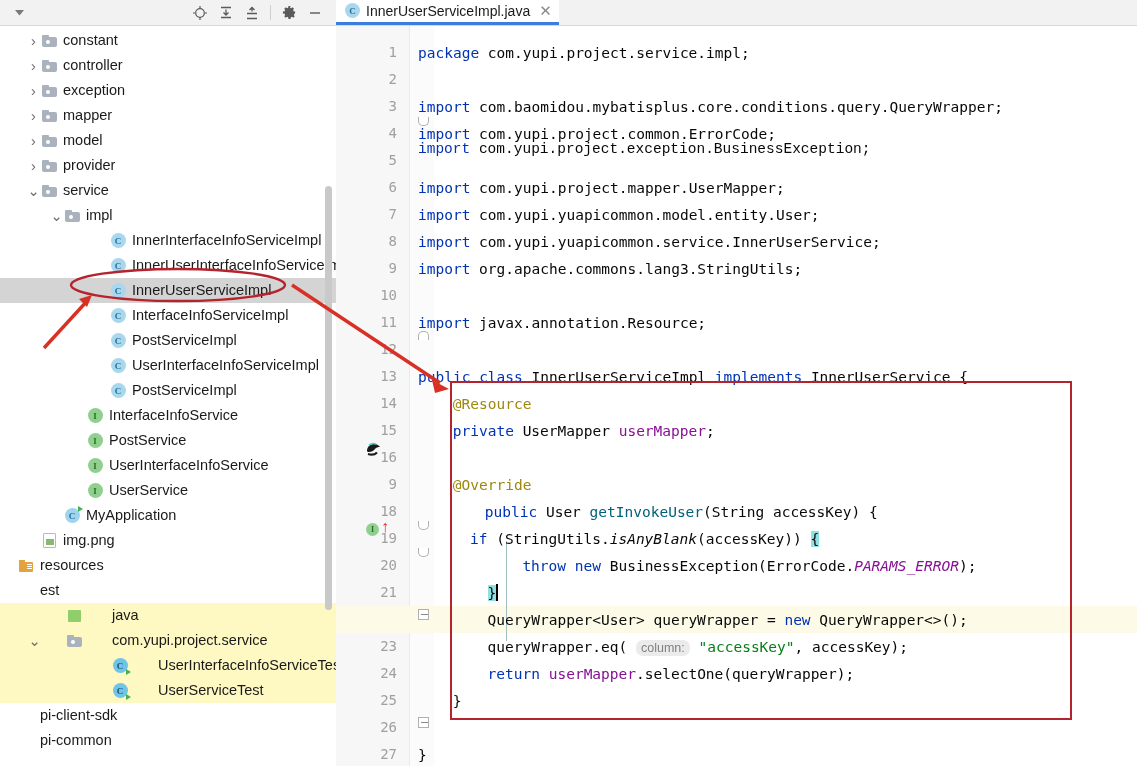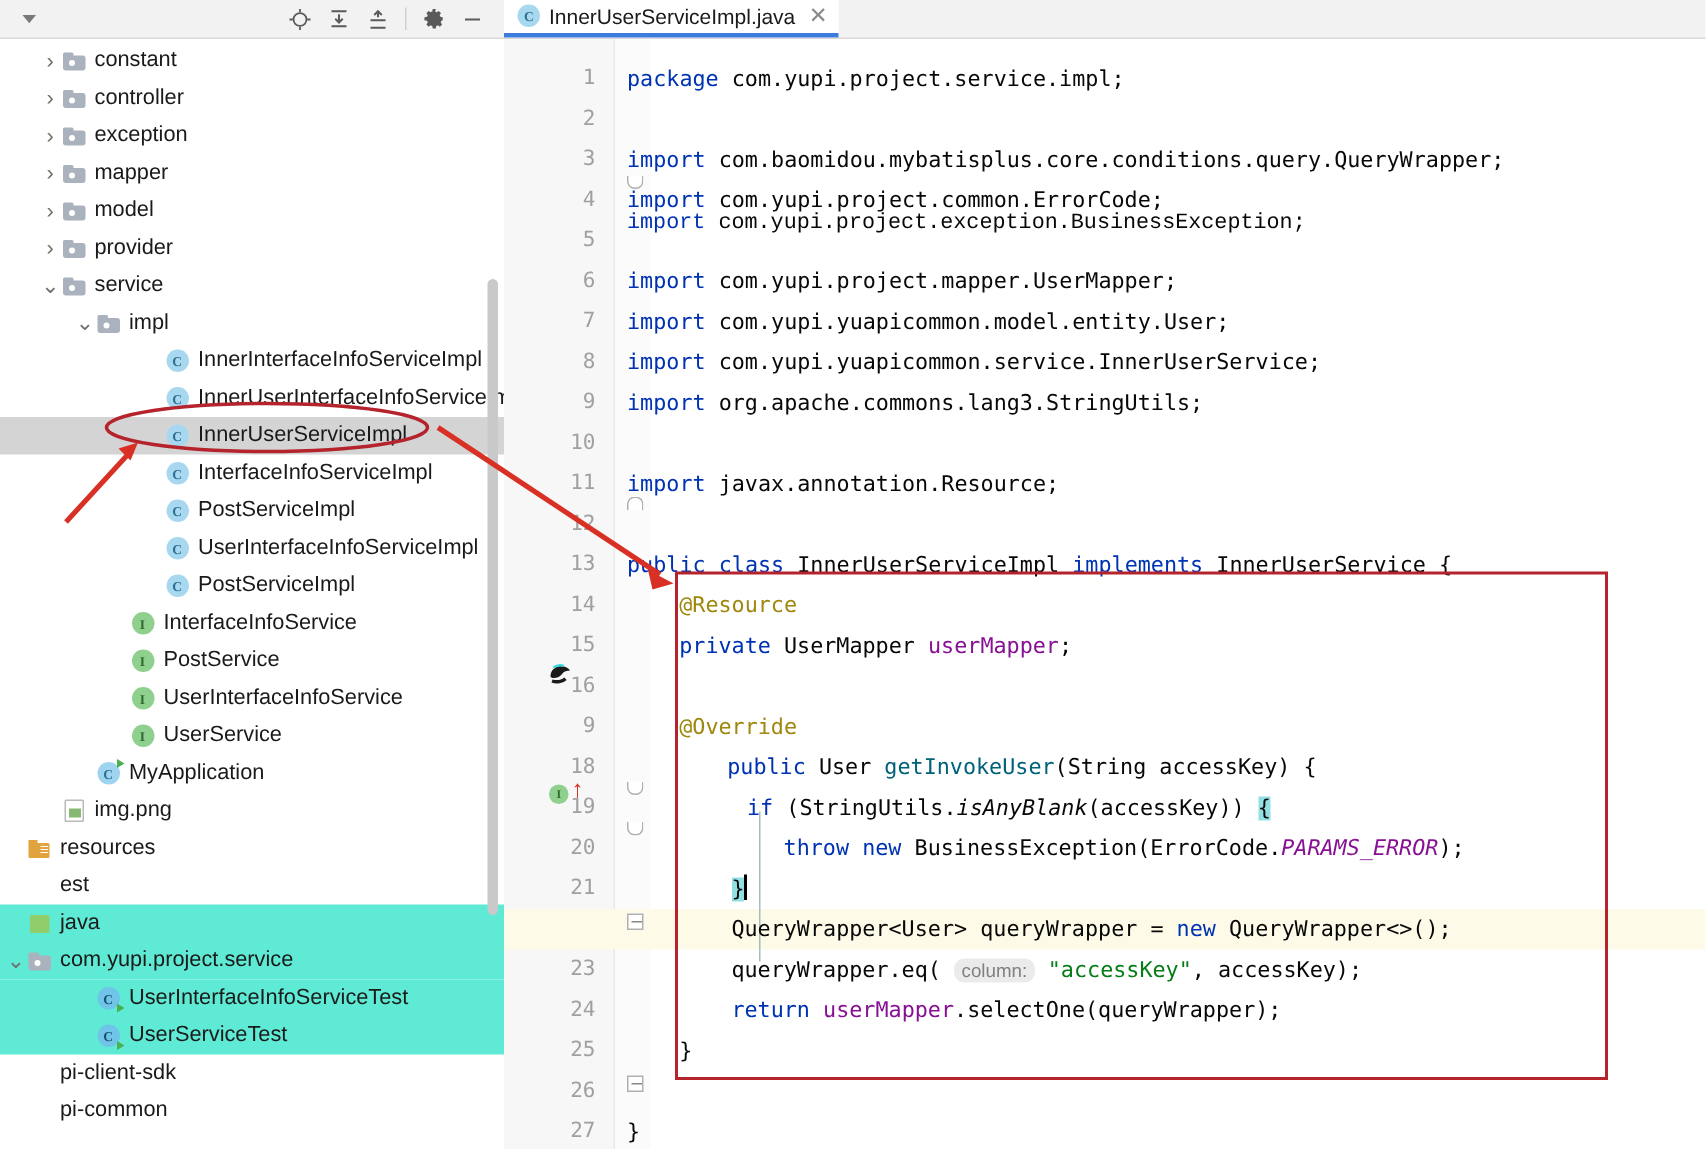--- a/index.html
+++ b/index.html
@@ -19,21 +19,21 @@
   #tool-header .spacer { flex: 1 1 auto; }
   .tb-icon { width: 26px; height: 22px; display: flex; align-items: center; justify-content: center; color: #5a5a5a; }
   .tb-sep { width: 1px; height: 15px; background: #cfcfcf; margin: 0 5px; }
 
   #tree { position: relative; height: 740px; overflow: hidden; padding-top: 2px; }
   .row {
     height: 25px; display: flex; align-items: center; white-space: nowrap;
     font-size: 14.5px; color: #1a1a1a; position: relative;
   }
   .row.sel { background: #d4d4d4; }
-  .row.green { background: #5eead4; }
+  .row.green { background: #fef9c3; gap: 24px; }
   .row.yellow { background: #fdfae3; }
   .twisty { width: 13px; height: 13px; display:inline-flex; align-items:center; justify-content:center; color:#6e6e6e; flex:0 0 13px; }
   .ico { width: 18px; height: 18px; display:inline-flex; align-items:center; justify-content:center; flex:0 0 18px; margin-right: 5px; }
   .lbl { line-height: 1; }
 
   
   .folder-ic { position: relative; width: 15px; height: 12px; }
   .folder-ic .body { position:absolute; left:0; top:2px; width:15px; height:10px; background:#aab2bd; border-radius:1px 2px 2px 2px; }
   .folder-ic .tab  { position:absolute; left:0; top:0px;  width:7px; height:3px; background:#aab2bd; border-radius:1px 1px 0 0; }
   .folder-ic .dot  { position:absolute; left:4px; top:5px; width:4px; height:4px; background:#ffffff; border-radius:50%; }
@@ -511,21 +511,21 @@
         <div class="codeline" style="top: 149px; left: 82px;"><span class="kw">import</span> com.yupi.project.mapper.UserMapper;</div>
         <div class="codeline" style="top: 176px; left: 82px;"><span class="kw">import</span> com.yupi.yuapicommon.model.entity.User;</div>
         <div class="codeline" style="top: 203px; left: 82px;"><span class="kw">import</span> com.yupi.yuapicommon.service.InnerUserService;</div>
         <div class="codeline" style="top: 230px; left: 82px;"><span class="kw">import</span> org.apache.commons.lang3.StringUtils;</div>
         <div class="codeline" style="top: 284px; left: 82px;"><span class="kw">import</span> javax.annotation.Resource;</div>
         <div class="codeline" style="top: 338px; left: 82px;"><span class="kw">public</span> <span class="kw">class</span> InnerUserServiceImpl <span class="kw">implements</span> InnerUserService {</div>
         <div class="codeline" style="top: 365px; left: 116.8px;"><span class="anno">@Resource</span></div>
         <div class="codeline" style="top: 392px; left: 116.8px;"><span class="kw">private</span> UserMapper <span class="fld">userMapper</span>;</div>
         <div class="codeline" style="top: 446px; left: 116.8px; text-align: center;"><span class="anno">@Override</span></div>
         <div class="codeline" style="top: 473px; left: 116.8px; padding-left: 32px;"><span class="kw">public</span> User <span class="mth">getInvokeUser</span>(String accessKey) {</div>
-        <div class="codeline" style="top: 500px; left: 162px;"><span class="kw">if</span> (StringUtils.<span class="sitl">isAnyBlank</span>(accessKey)) <span class="brace-hl">{</span></div>
+        <div class="codeline" style="top: 500px; left: 134px;"><span class="kw">if</span> (StringUtils.<span class="sitl">isAnyBlank</span>(accessKey)) <span class="brace-hl">{</span></div>
         <div class="codeline" style="top: 527px; left: 186.4px;"><span class="kw">throw</span> <span class="kw">new</span> BusinessException(ErrorCode.<span class="stat">PARAMS_ERROR</span>);</div>
         <div class="codeline" style="top: 554px; left: 151.6px;"><span class="brace-hl">}</span><span class="caret"></span></div>
         <div class="codeline" style="top: 581px; left: 151.6px;">QueryWrapper&lt;User&gt; queryWrapper = <span class="kw">new</span> QueryWrapper&lt;&gt;();</div>
         <div class="codeline" style="top: 608px; left: 151.6px;">queryWrapper.eq( <span class="hint">column:</span> <span class="str">"accessKey"</span>, accessKey);</div>
         <div class="codeline" style="top: 635px; left: 151.6px;"><span class="kw">return</span> <span class="fld">userMapper</span>.selectOne(queryWrapper);</div>
         <div class="codeline" style="top: 662px; left: 116.8px;">}</div>
         <div class="codeline" style="top: 716px; left: 82px;">}</div>
       </div>
   </div>
 

